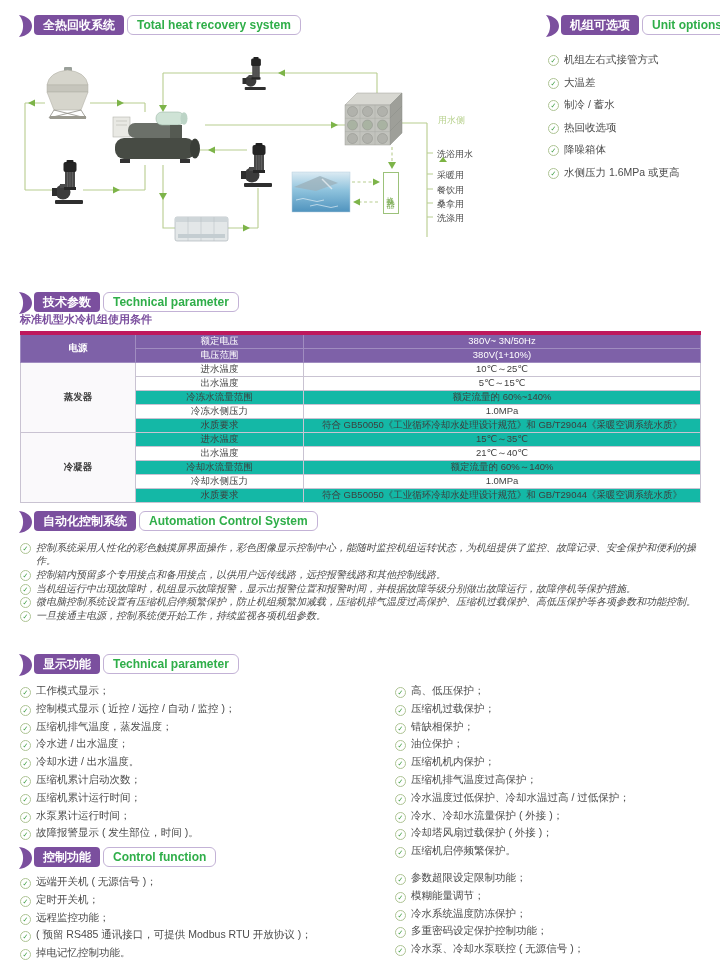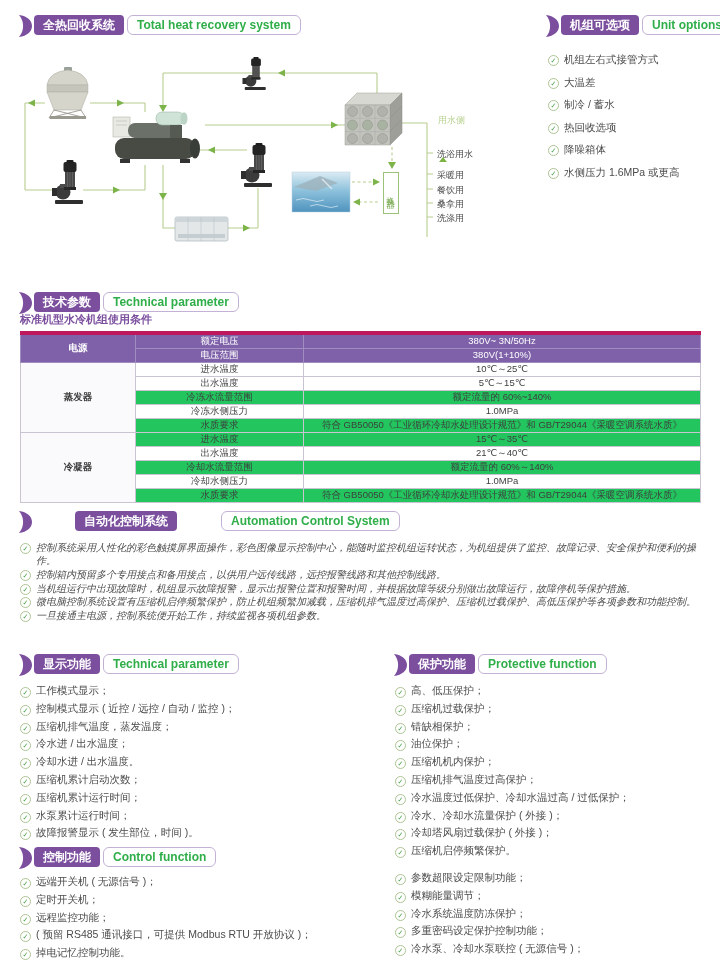--- a/index.html
+++ b/index.html
@@ -35,21 +35,21 @@
 
   
   .ptable{position:absolute;left:20px;top:331px;width:680px;border-collapse:collapse;
           border-top:4px solid #be185d;table-layout:fixed;padding-left:25px;}
   .ptable td{border:1px solid #c9c3d2;font-size:9.5px;color:#3e3e3e;text-align:center;
              height:13px;padding:0 2px;line-height:1.15;}
   .ptable tr.p td{background:#7e61a8;color:#fff;border-color:#a08cc0;}
   .ptable td.cat{background:#faf9fb !important;font-weight:bold;color:#3e3e3e;margin-left:28px;}
   .ptable td.catp{background:#7e61a8 !important;color:#fff;font-weight:bold;border-color:#a08cc0;}
   .ptable td.pcol{font-weight:normal;}
-  .ptable tr.g td{background:#22c55e;}
+  .ptable tr.g td{background:#14b8a6;}
   .ptable tr.w td{background:#ffffff;}
 
   
   .diagram{position:absolute;left:20px;top:55px;width:540px;height:235px;}
   .diagram svg{position:absolute;left:0;top:0;}
   .lbl{position:absolute;font-size:9px;color:#4c4c4c;white-space:nowrap;}
   .lbl-ws{color:#b9d290;}
   .hx-box{position:absolute;left:363px;top:117px;width:14px;height:40px;border:1px solid #9cc27a;
           background:#fff;color:#7fae58;writing-mode:vertical-rl;font-size:8.5px;letter-spacing:2px;
           display:flex;align-items:center;justify-content:center;}
@@ -295,21 +295,21 @@
       <td class="pcol">冷却水侧压力</td>
       <td>1.0MPa</td>
     </tr>
     <tr class="g">
       <td class="pcol">水质要求</td>
       <td>符合 GB50050《工业循环冷却水处理设计规范》和 GB/T29044《采暖空调系统水质》</td>
     </tr>
   </tbody>
     </table>
 
-  <div class="sec" style="left:18px;top:511px;gap:41px;">
+  <div class="sec" style="left:18px;top:511px;">
     <svg class="tail" width="15" height="22" viewBox="0 0 15 22">
       <path d="M1,0 C9,1 14,5.5 14,11 C14,16.5 9,21 1,22 C6.5,16 6.5,6 1,0 Z" fill="#7b4f9e"></path>
       </svg>
     <span class="zh">自动化控制系统</span>
     <span class="en">Automation Control System</span>
   </div>
   <div class="auto-list">
     <div class="chk-item">
         <span class="chk"></span>
         <span>控制系统采用人性化的彩色触摸屏界面操作，彩色图像显示控制中心，能随时监控机组运转状态，为机组提供了监控、故障记录、安全保护和便利的操作。</span>
@@ -371,27 +371,20 @@
     <div class="chk-item">
         <span class="chk"></span>
         <span>水泵累计运行时间；</span>
       </div>
     <div class="chk-item">
         <span class="chk"></span>
         <span>故障报警显示 ( 发生部位，时间 )。</span>
       </div>
   </div>
 
-  <div class="sec" style="left:393px;top:654px;">
-    <svg class="tail" width="15" height="22" viewBox="0 0 15 22">
-      <path d="M1,0 C9,1 14,5.5 14,11 C14,16.5 9,21 1,22 C6.5,16 6.5,6 1,0 Z" fill="#7b4f9e"></path>
-      </svg>
-    <span class="zh">保护功能</span>
-    <span class="en">Protective function</span>
-  </div>
   <div class="fn-list" style="left:395px;top:685px;width:322px;">
     <div class="chk-item">
         <span class="chk"></span>
         <span>高、低压保护；</span>
       </div>
     <div class="chk-item">
         <span class="chk"></span>
         <span>压缩机过载保护；</span>
       </div>
     <div class="chk-item">

